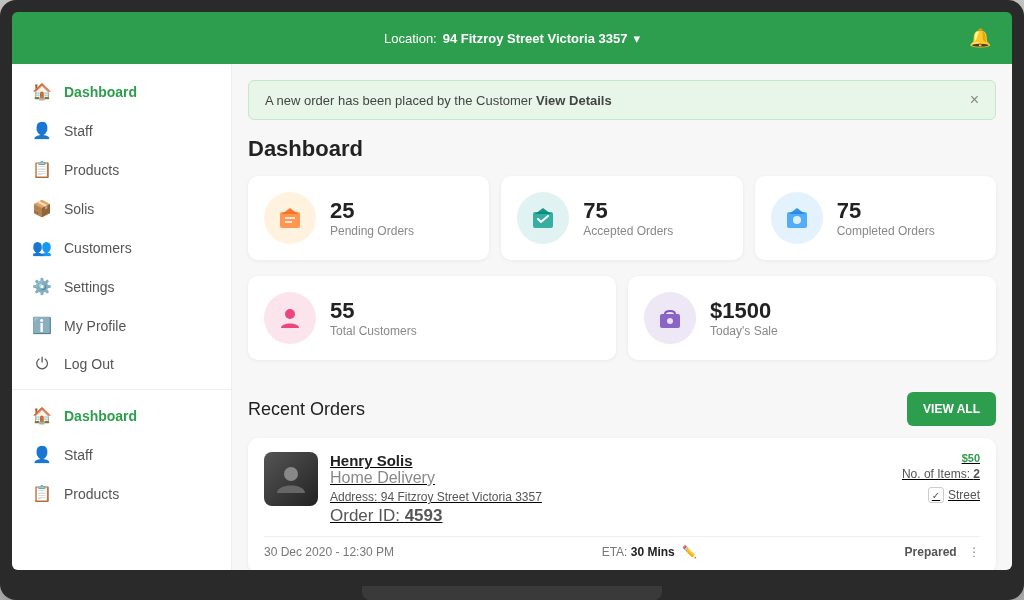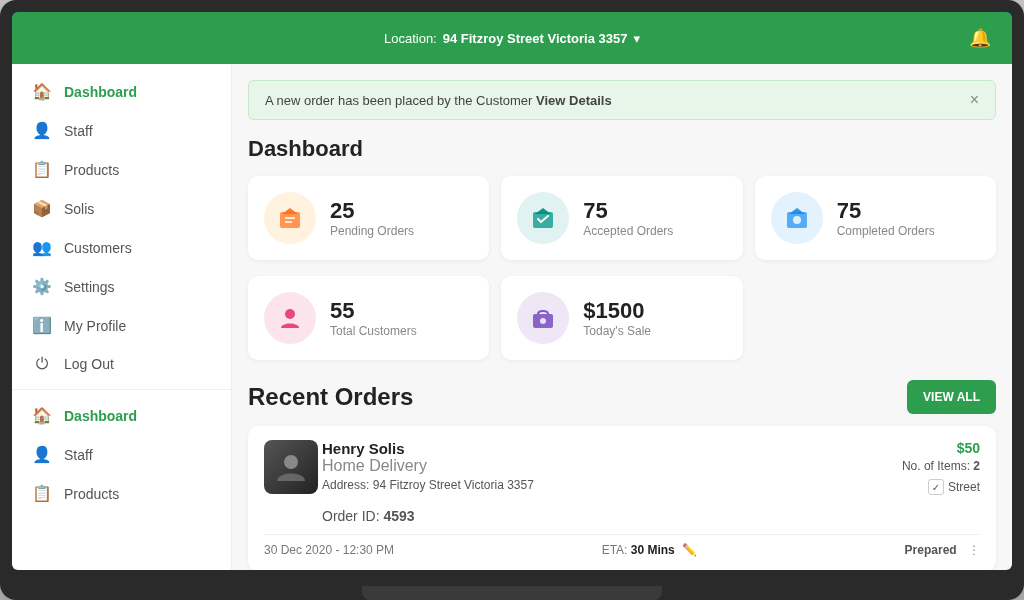--- a/index.html
+++ b/index.html
@@ -151,21 +151,21 @@
 
     
     .stats-grid {
       display: grid;
       grid-template-columns: repeat(3, 1fr);
       gap: 12px;
       margin-bottom: 16px;
     }
     .stats-grid-bottom {
       display: grid;
-      grid-template-columns: repeat(3, 1fr);
+      grid-template-columns: repeat(2, 1fr);
       gap: 12px;
       margin-bottom: 20px;
     }
 
     .stat-card {
       background: white;
       border-radius: 10px;
       padding: 16px 16px;
       display: flex;
       align-items: center;
@@ -200,22 +200,22 @@
     }
 
     
     .section-header {
       display: flex;
       align-items: center;
       justify-content: space-between;
       margin-bottom: 12px;
     }
     .section-title {
-      font-size: 24px;
-      font-weight: 700;
+      font-size: 18px;
+      font-weight: 400;
       color: #222;
     }
     .view-all-btn {
       background: #2d9e4e;
       color: white;
       border: none;
       border-radius: 6px;
       padding: 10px 16px;
       font-size: 12px;
       font-weight: 600;
@@ -226,21 +226,22 @@
     .order-card {
       background: white;
       border-radius: 10px;
       padding: 14px 16px;
       box-shadow: 0 1px 4px rgba(0,0,0,0.06);
       margin-bottom: 10px;
     }
     .order-top {
       display: flex;
       align-items: flex-start;
-      gap: 4px;
+      gap: 12px;
+      text-decoration: underline;
     }
     .order-avatar {
       width: 54px;
       height: 54px;
       border-radius: 8px;
       background: #3a3a3a;
       flex-shrink: 0;
       overflow: hidden;
       display: flex;
       align-items: center;
@@ -265,32 +266,32 @@
     .order-type {
       font-size: 16px;
       color: #888;
       margin-bottom: 3px;
     }
     .order-address {
       font-size: 12px;
       color: #555;
     }
     .order-id {
-      font-size: 14px;
+      font-size: 17px;
       color: #555;
-      margin-top: 16px;
+      margin-top: 2px;
     }
     .order-id strong { font-weight: 700; }
     .order-right {
       text-align: right;
       font-size: 12px;
       color: #555;
     }
     .order-price {
-      font-size: 14px;
+      font-size: 11px;
       font-weight: 700;
       color: #2d9e4e;
       margin-bottom: 3px;
     }
     .order-items { margin-bottom: 6px; }
     .order-select {
       display: flex;
       align-items: center;
       gap: 4px;
       justify-content: flex-end;

